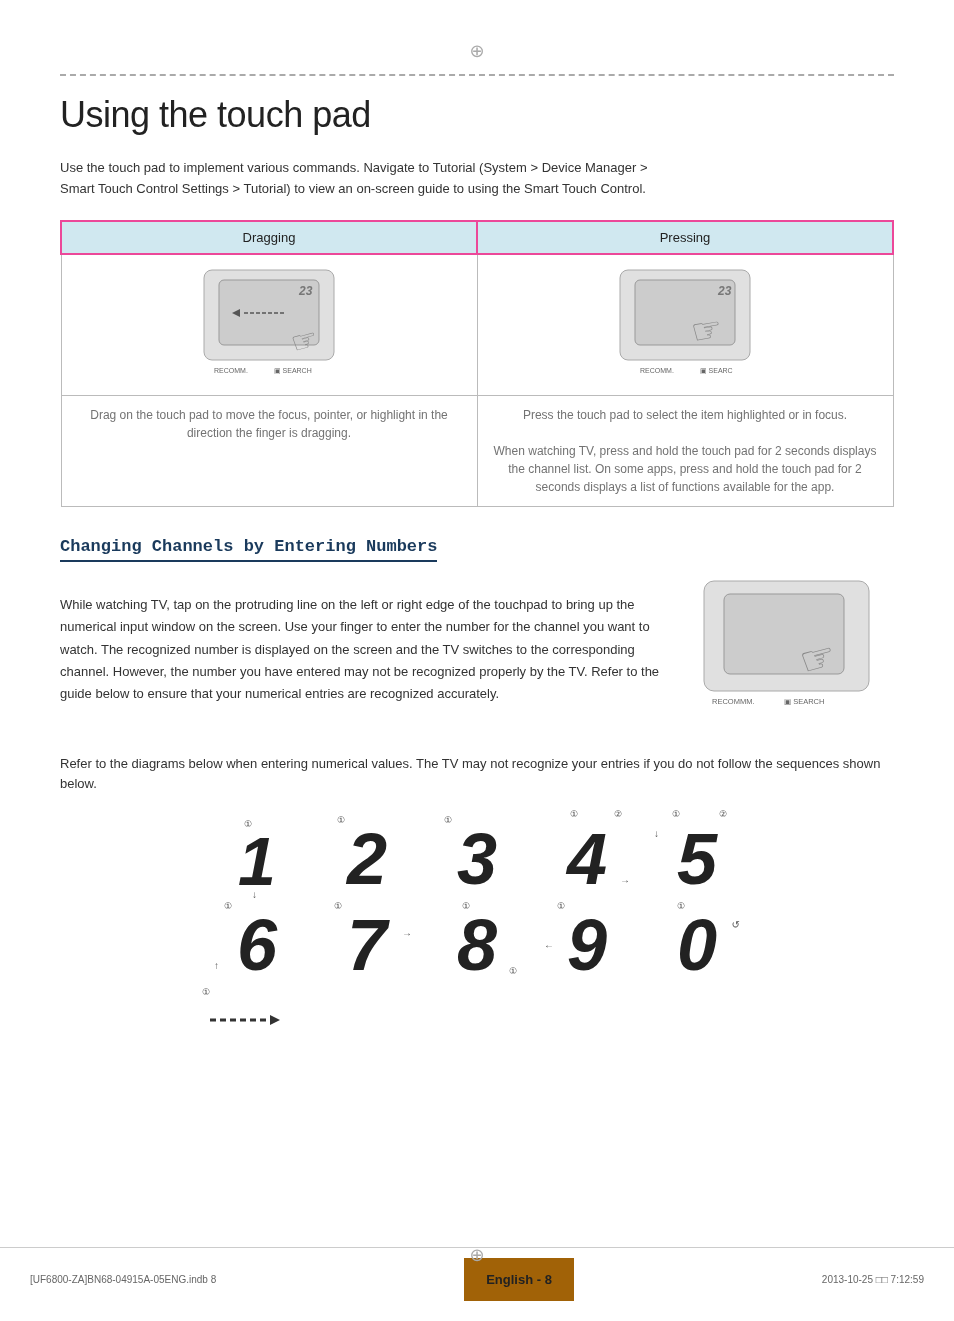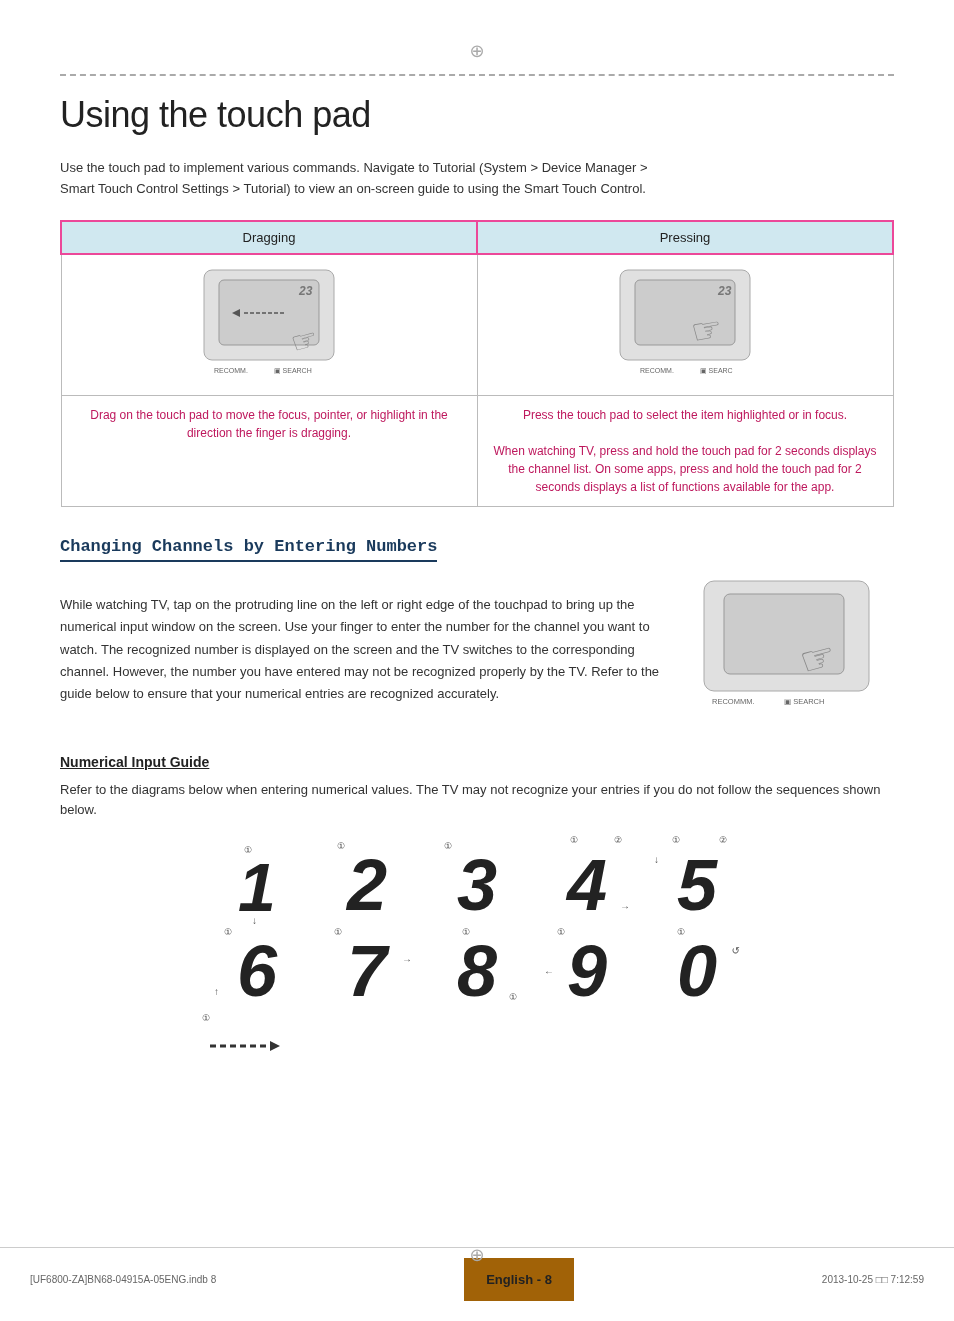--- a/index.html
+++ b/index.html
@@ -68,21 +68,21 @@
       width: 50%;
     }
     .touch-img-cell {
       text-align: center;
       padding-bottom: 6px;
     }
     .touch-desc {
       font-size: 12px;
       text-align: center;
       line-height: 1.5;
-      color: #be185d;
+      color: #737373;
       padding: 6px 10px 4px;
     }
 
     
     .section-heading {
       font-size: 17px;
       font-weight: bold;
       color: #1a3a5c;
       margin-bottom: 14px;
       padding-bottom: 4px;
@@ -278,21 +278,20 @@
           <text x="105" y="100" font-size="40" fill="#888" transform="rotate(-15,110,80)">☞</text>
 
           <text x="18" y="128" font-size="7.5" fill="#666">RECOMMM.</text>
           <text x="90" y="128" font-size="7.5" fill="#666">▣ SEARCH</text>
         </svg>
       </div>
     </div>
   </div>
 
   <div class="num-guide-section">
-    <h3 class="subheading">Numerical Input Guide</h3>
     <p class="num-guide-para">Refer to the diagrams below when entering numerical values. The TV may not recognize your entries if you do not follow the sequences shown below.</p>
 
     <div class="num-row">
 
       <div class="num-char-wrap">
         <span class="circled-num" style="top:-8px;left:22px;">①</span>
         <div class="big-num">1</div>
         <span class="dash-arrow" style="bottom:-5px;left:30px;">↓</span>
       </div>
 

